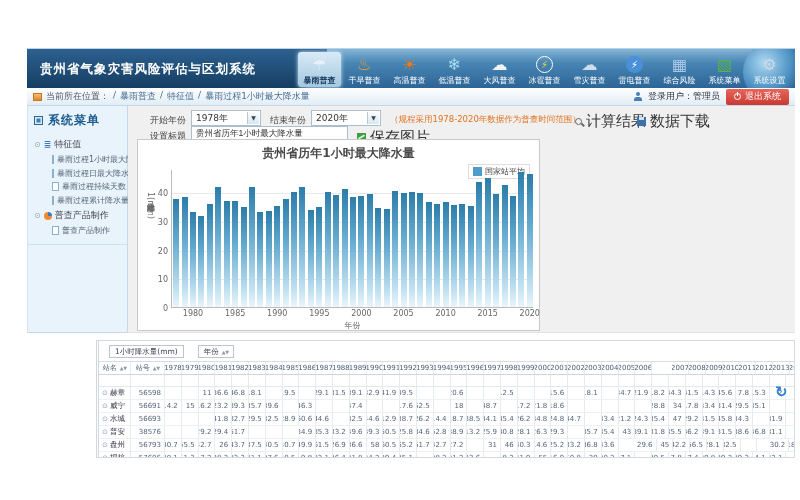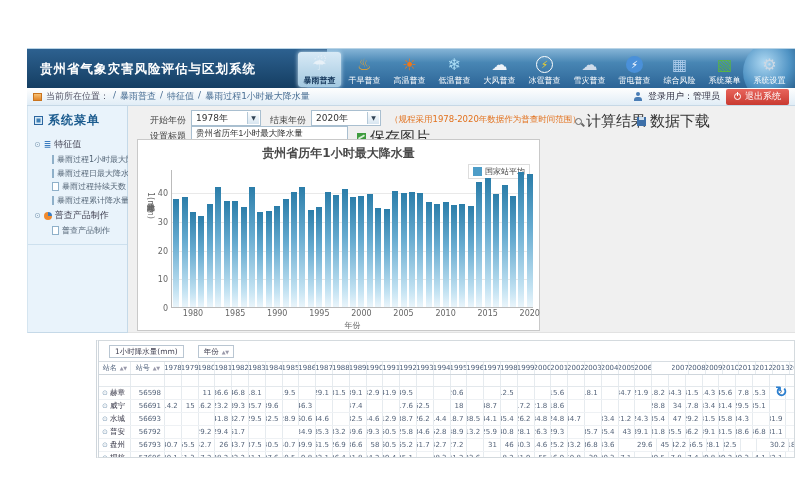--- a/index.html
+++ b/index.html
@@ -558,21 +558,21 @@
           <div class="tcell" style="width: 16.8px;">34.3</div>
           <div class="tcell" style="width: 16.8px;"></div>
           <div class="tcell" style="width: 16.8px;">31.9</div>
           <div class="tcell" style="width: 16.8px;"></div>
         </div>
         <div class="trow">
           <div class="tcell cell-name" style="width: 32px;">
             <span class="row-ico">⊙</span>
             <span>普安</span>
           </div>
-          <div class="tcell" style="width: 34px;">56792</div>
+          <div class="tcell" style="width: 34px;">38576</div>
           <div class="tcell" style="width: 16.8px;"></div>
           <div class="tcell" style="width: 16.8px;"></div>
           <div class="tcell" style="width: 16.8px;">29.2</div>
           <div class="tcell" style="width: 16.8px;">29.4</div>
           <div class="tcell" style="width: 16.8px;">51.7</div>
           <div class="tcell" style="width: 16.8px;"></div>
           <div class="tcell" style="width: 16.8px;"></div>
           <div class="tcell" style="width: 16.8px; margin-top: 16px;">40.4</div>
           <div class="tcell" style="width: 16.8px;">34.9</div>
           <div class="tcell" style="width: 16.8px;">35.3</div>

